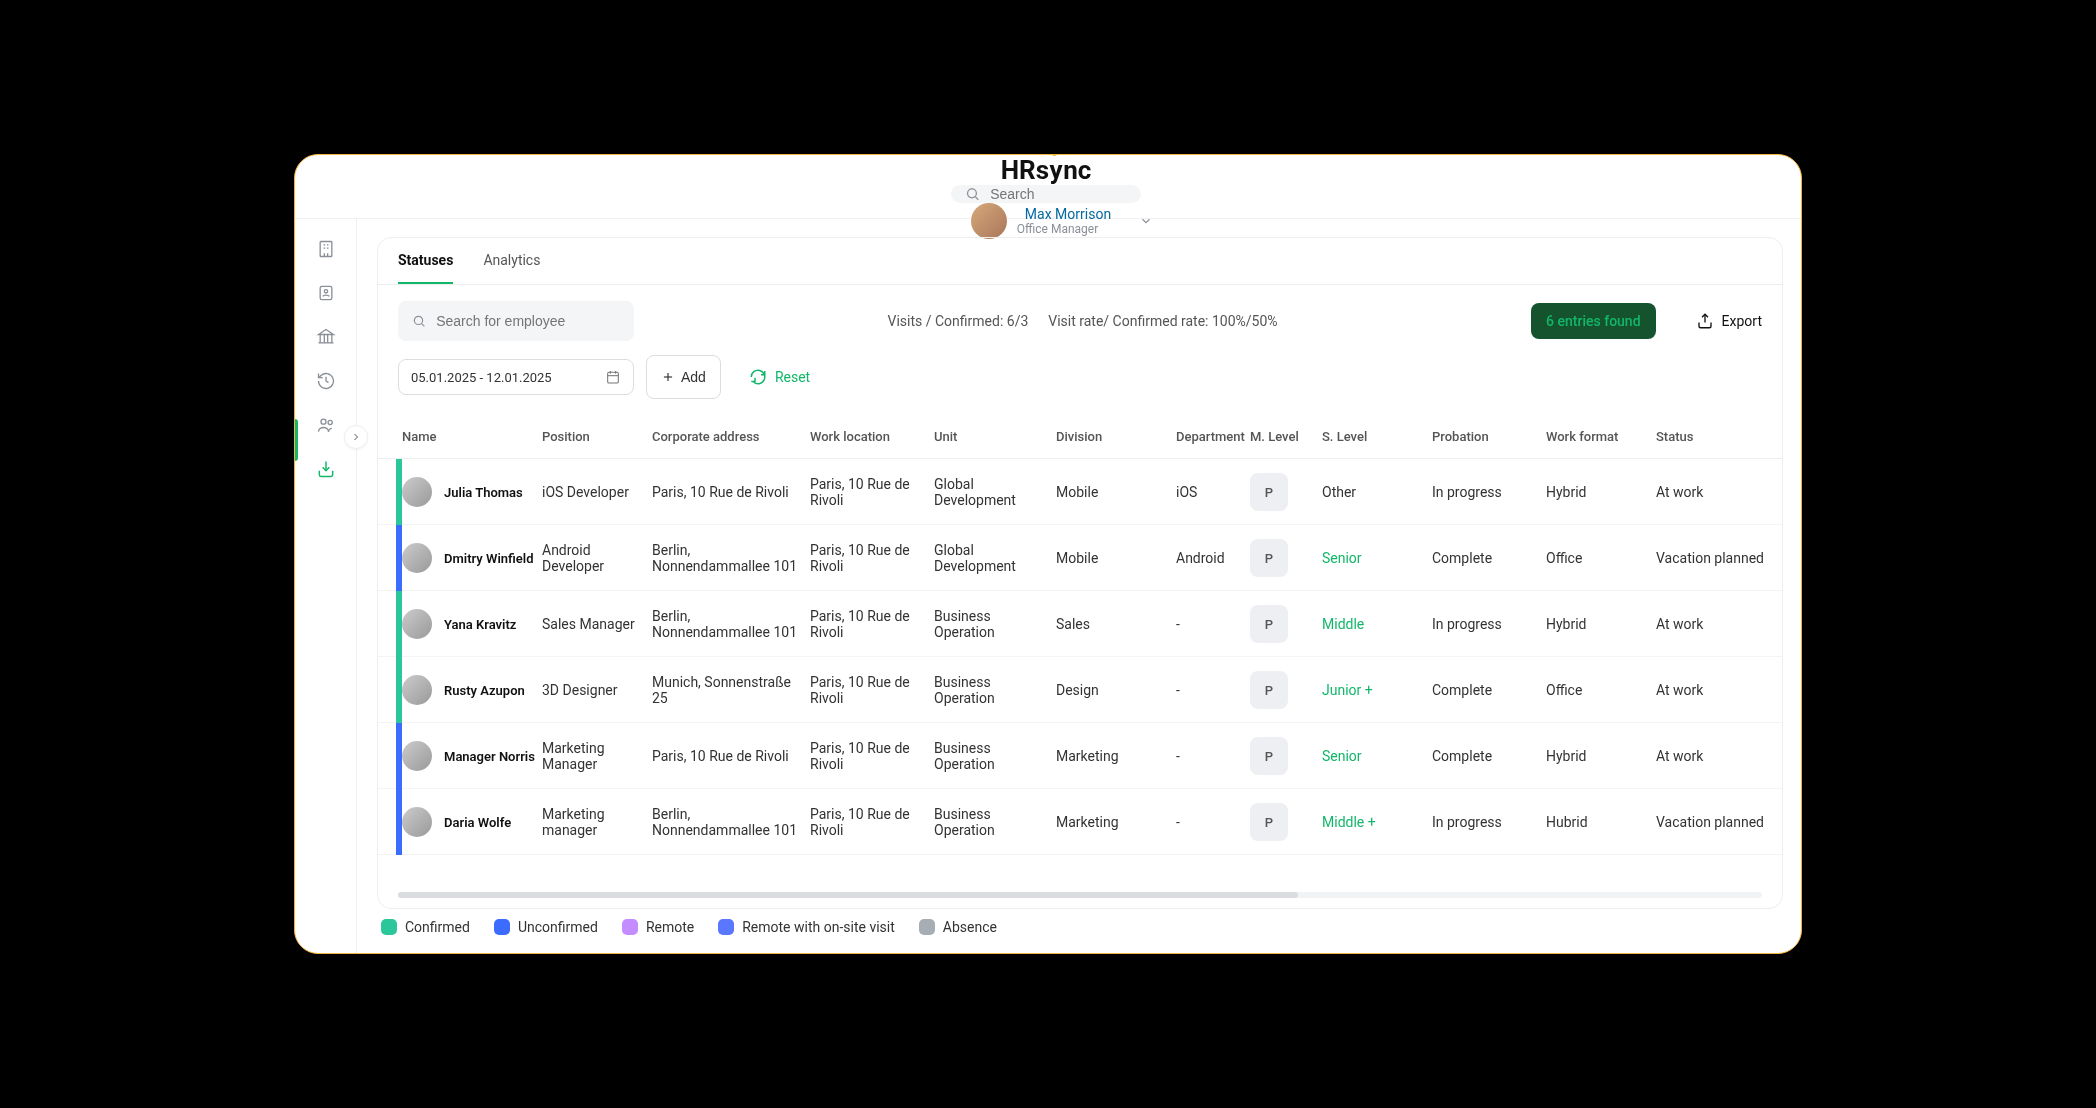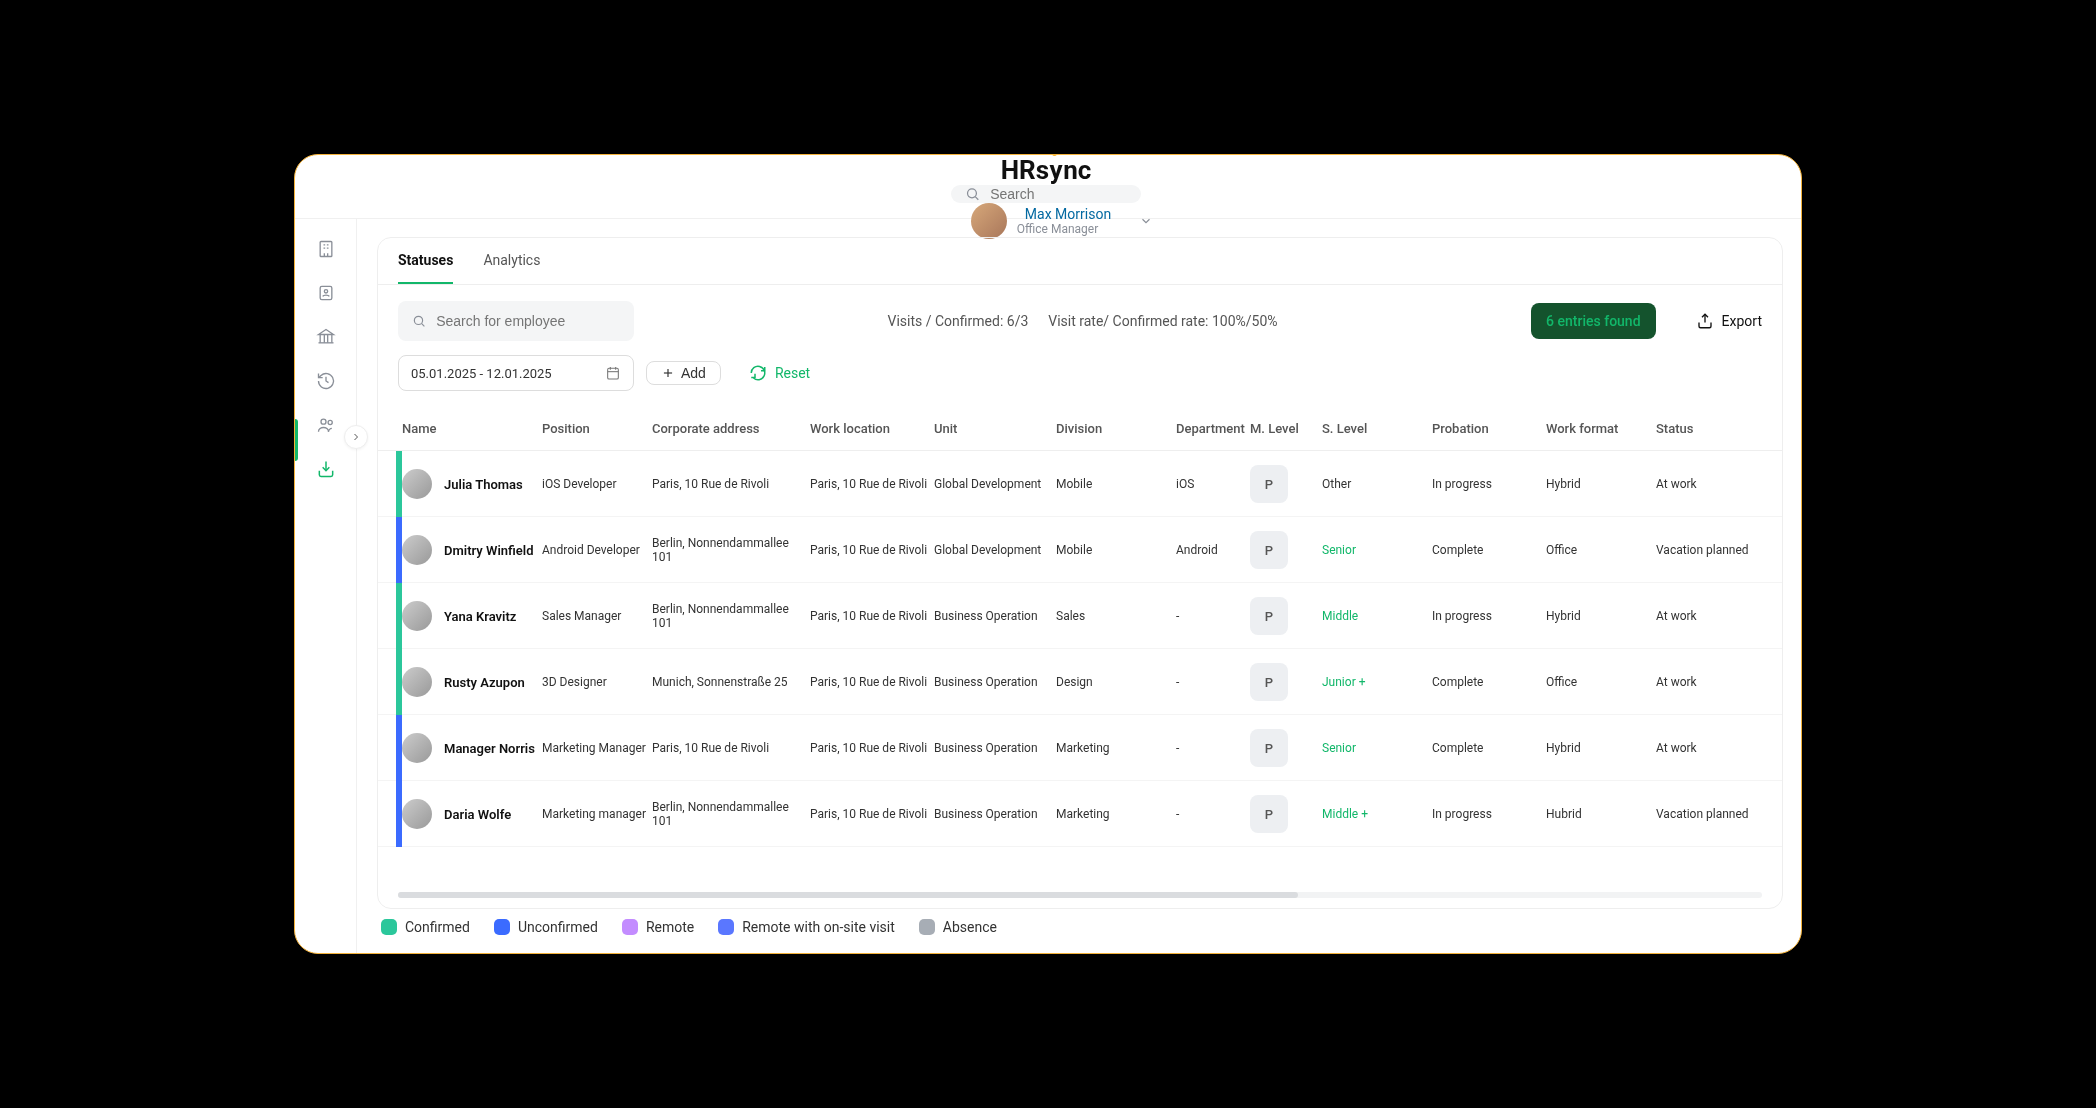--- a/index.html
+++ b/index.html
@@ -128,21 +128,21 @@
 
   .toolbar2 {
     display:flex; align-items:center; padding:4px 20px 16px 20px; gap:12px;
   }
   .date-picker {
     display:flex; align-items:center; justify-content:space-between;
     height:36px; border:1px solid #ddd; border-radius:8px; padding:0 12px;
     font-size:13px; color:#333; width:236px;
   }
   .btn {
-    display:flex; align-items:center; gap:6px; height:24px;
+    display:flex; align-items:center; gap:6px; height:44px;
     border:1px solid #ddd; border-radius:8px; padding:0 14px;
     font-size:14px; color:#333; cursor:pointer; background:#fff;
   }
   .reset-link {
     display:flex; align-items:center; gap:8px; color:#12B76A; font-size:14px;
     margin-left:16px; cursor:pointer;
   }
 
   
   .table-wrap { flex:1; overflow:hidden; display:flex; flex-direction:column; }
@@ -166,21 +166,21 @@
   }
   .status-bar { width:6px; height:66px; border-radius:0; }
   .c-confirmed { background:#2BC79B; }
   .c-unconfirmed { background:#3B6BFF; }
   .name-cell { display:flex; align-items:center; gap:12px; }
   .emp-avatar {
     width:30px; height:30px; border-radius:50%;
     background:linear-gradient(135deg,#ccc,#999);
   }
   .emp-name { font-weight:600; color:#111; font-size:13px; }
-  .cell { color:#333; font-size:12px; }
+  .cell { color:#333; font-size:14px; padding-right:8px; }
   .m-pill {
     width:38px; height:38px; border-radius:8px; background:#EDEFF2;
     display:flex; align-items:center; justify-content:center; color:#555; font-weight:500;
   }
   .slevel.green { color:#12B76A; }
 
   .hscroll {
     height:6px; margin:4px 20px 10px 20px; position:relative;
   }
   .hscroll .track { position:absolute; inset:0; background:#F2F3F4; border-radius:4px; }

